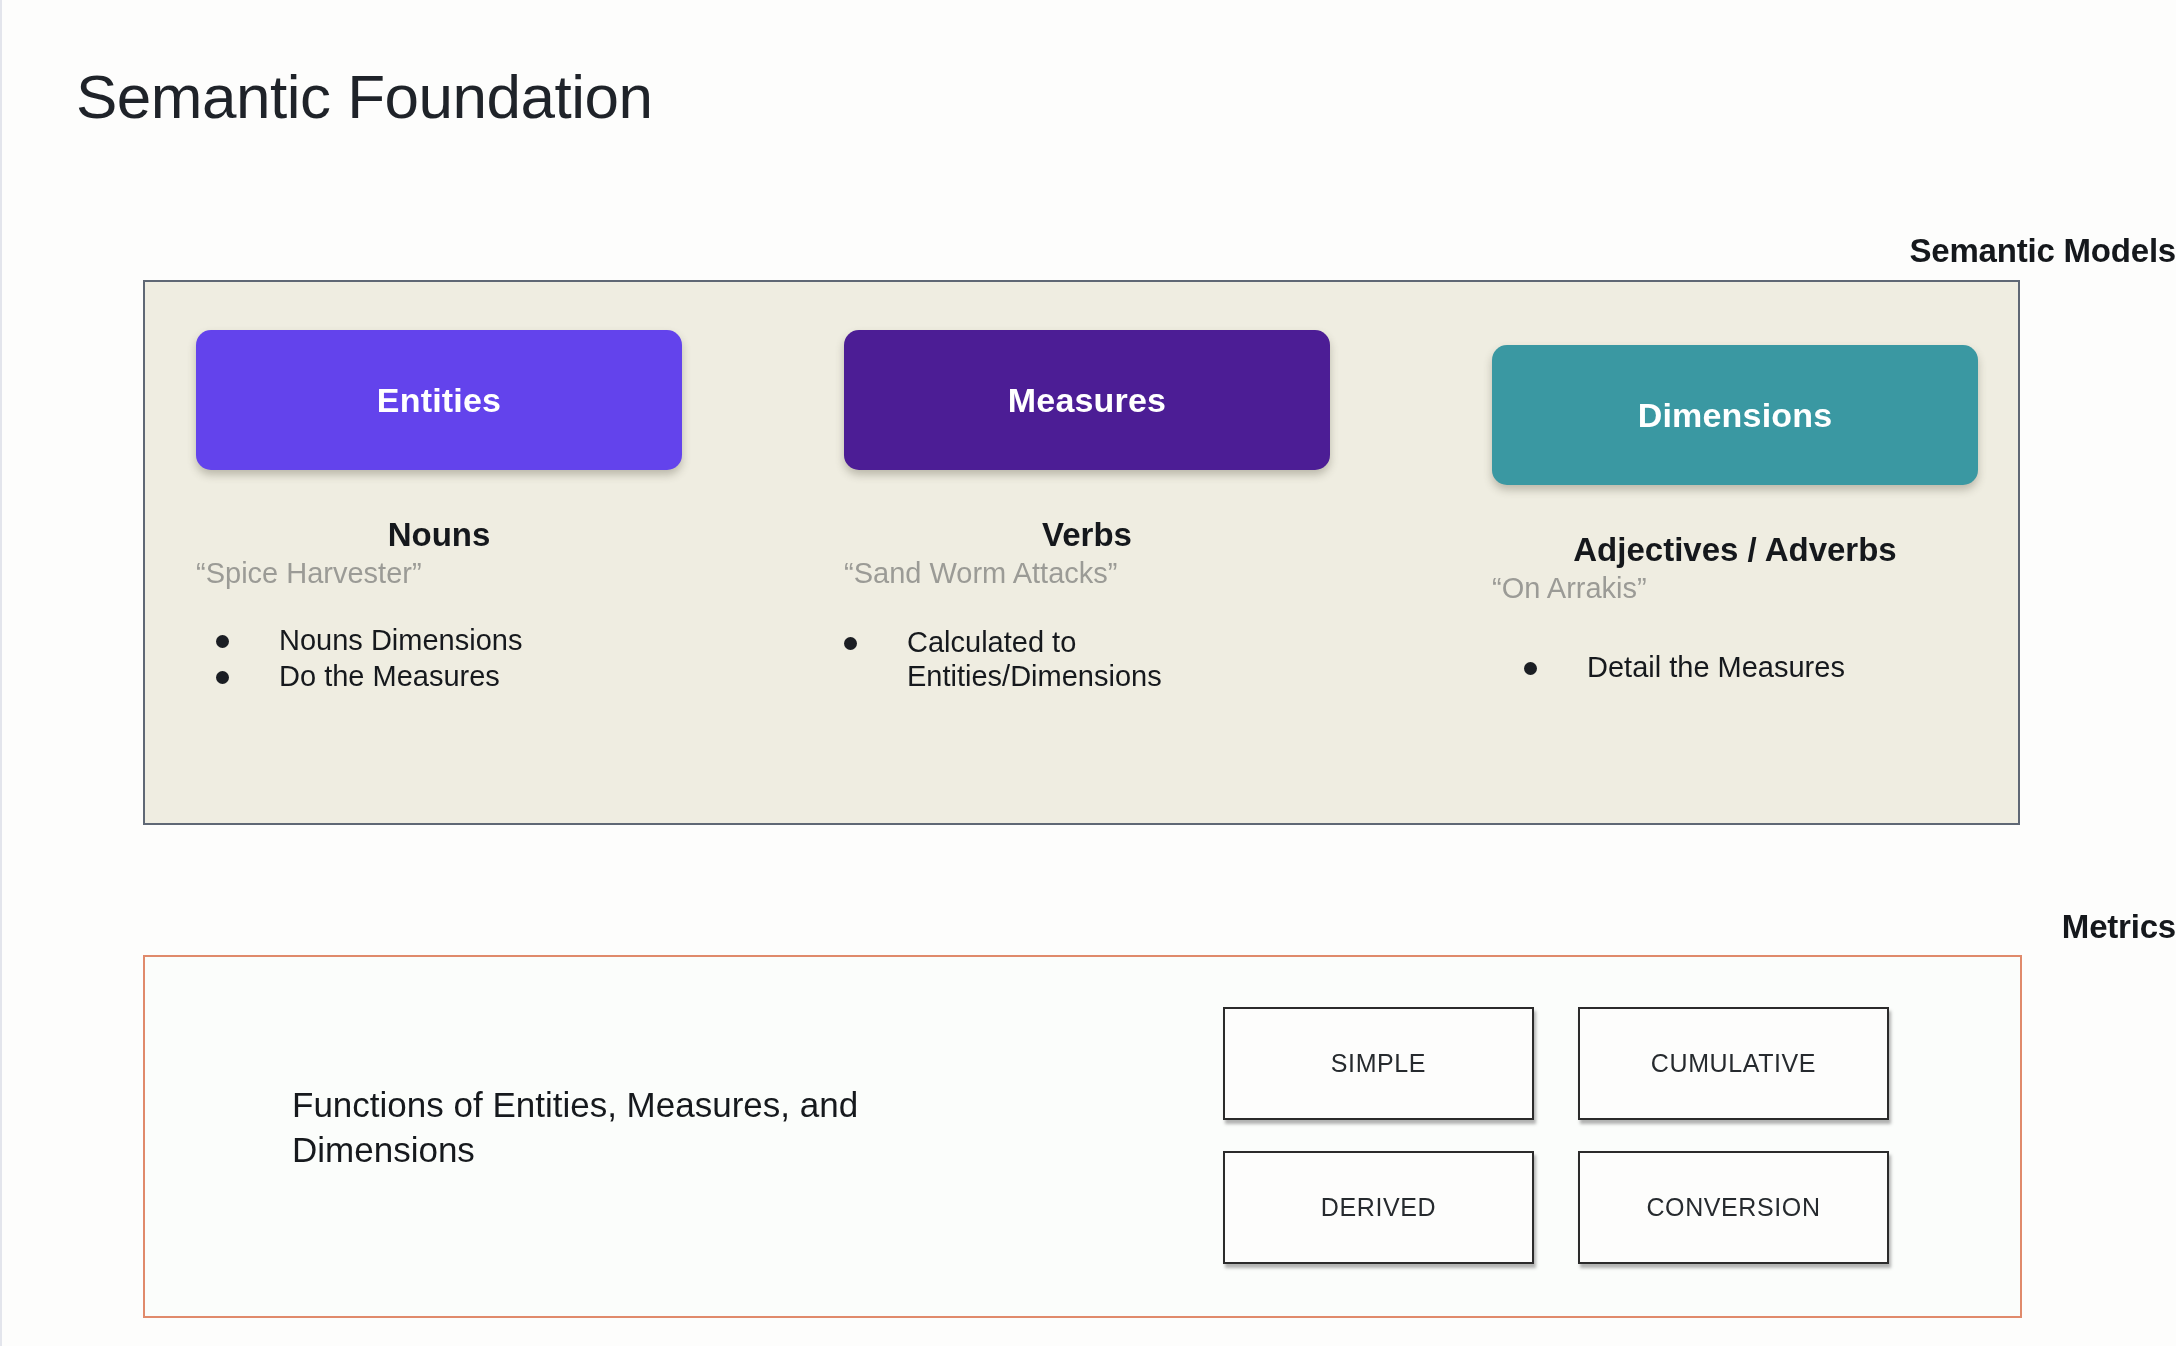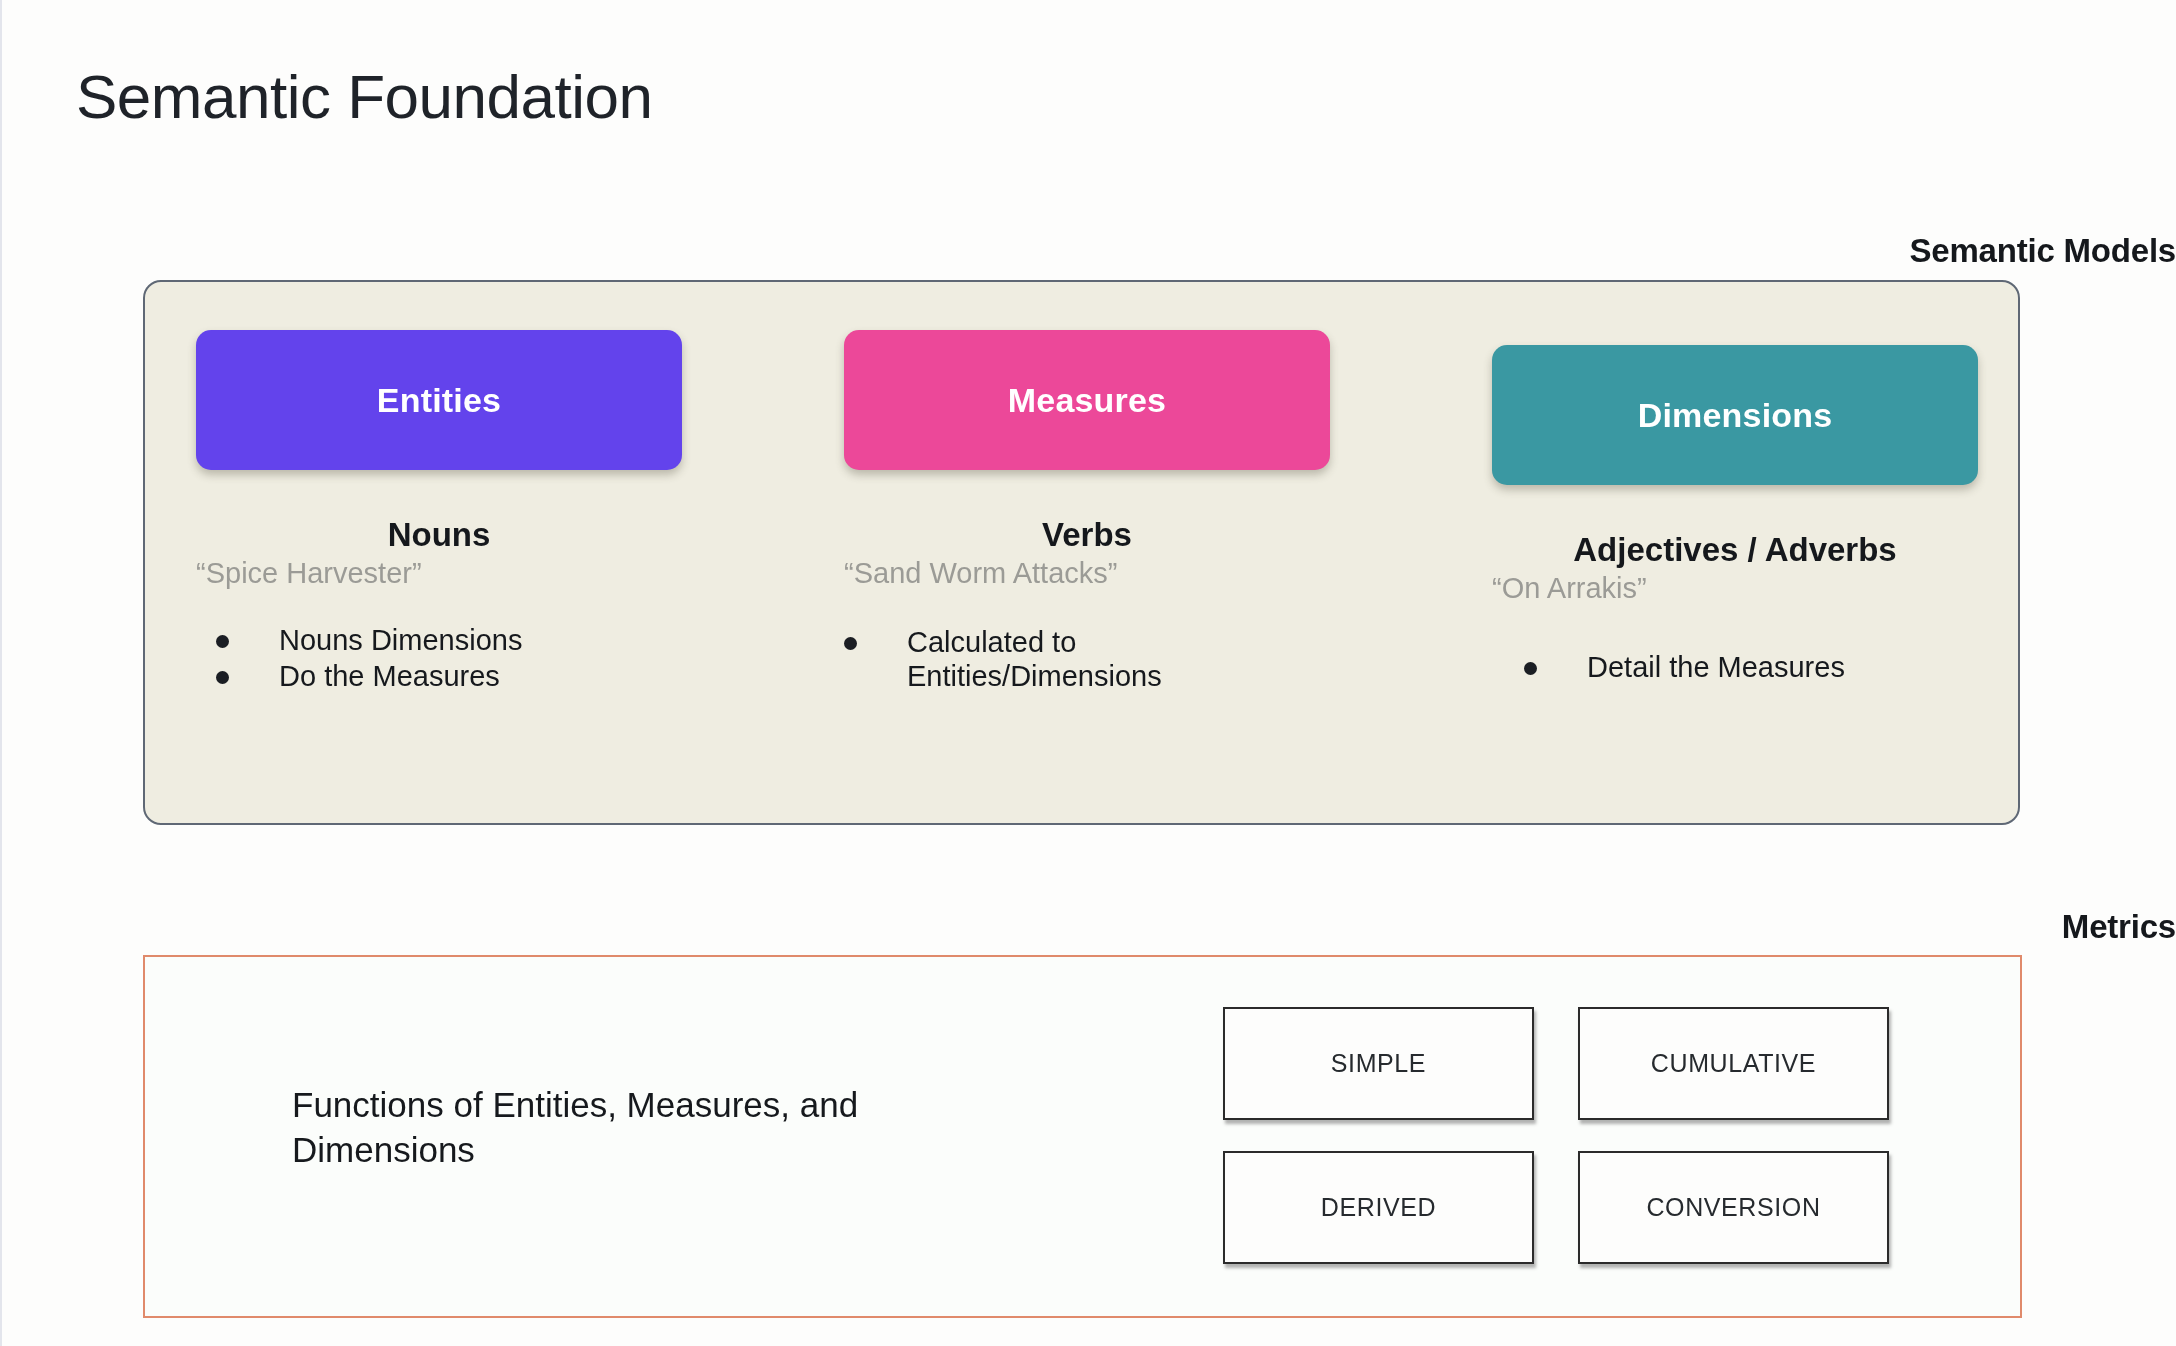--- a/index.html
+++ b/index.html
@@ -185,42 +185,42 @@
 </style>
 </head>
 <body>
 
 <div class="page">
 
   <div class="slide-title">Semantic Foundation</div>
 
   <div class="section-heading" id="models-heading">Semantic Models</div>
 
-  <div class="models-panel" style="background: rgb(239, 237, 225); border-color: rgb(95, 104, 117); border-radius: 18px;">
+  <div class="models-panel" style="background: rgb(239, 237, 225); border-color: rgb(95, 104, 117);">
 
     <div class="col" id="col-0">
       <div class="chip" style="background: rgb(99, 67, 236);">
         <span class="chip-label">Entities</span>
       </div>
       <div class="pos">Nouns</div>
       <div class="example">“Spice Harvester”</div>
       <ul class="bullets">
         <li>
             <span class="dot"></span>
             <span class="btext">Nouns Dimensions</span>
           </li>
         <li>
             <span class="dot"></span>
             <span class="btext">Do the Measures</span>
           </li>
       </ul>
     </div>
 
     <div class="col" id="col-1">
-      <div class="chip" style="background: #ec4899;">
+      <div class="chip" style="background: #4c1d95;">
         <span class="chip-label">Measures</span>
       </div>
       <div class="pos">Verbs</div>
       <div class="example">“Sand Worm Attacks”</div>
       <ul class="bullets">
         <li>
             <span class="dot"></span>
             <span class="btext" style="white-space:pre-line">Calculated to
 Entities/Dimensions</span>
           </li>

